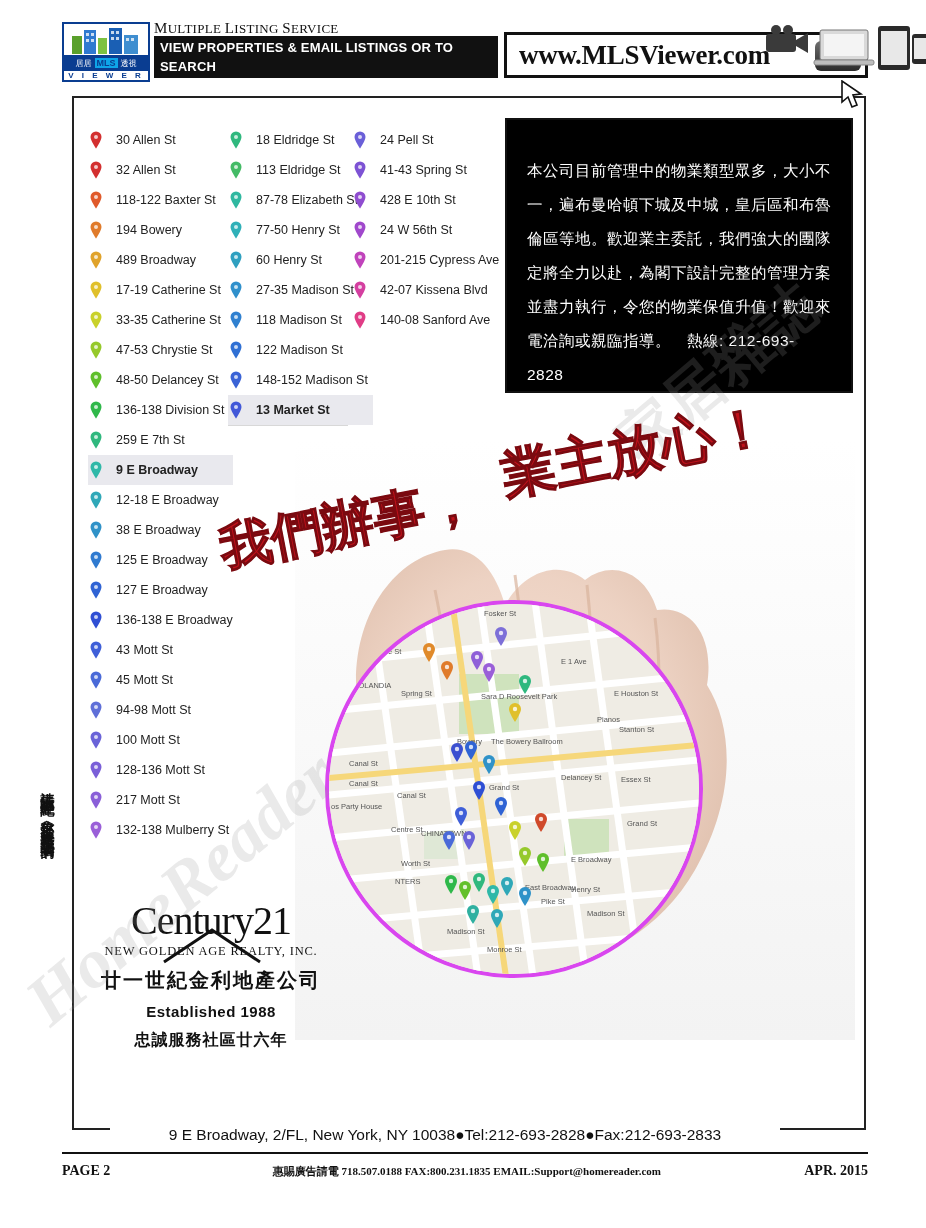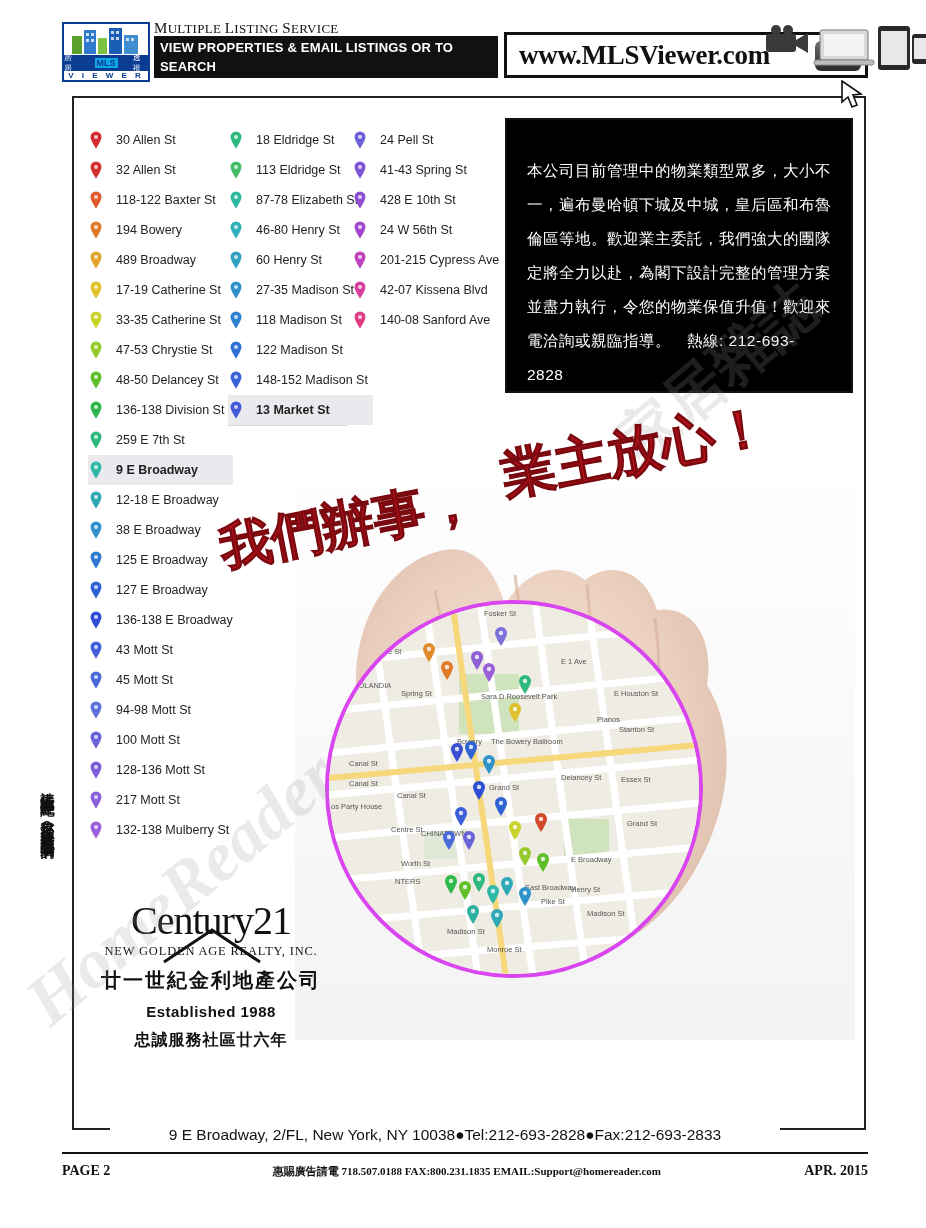--- a/index.html
+++ b/index.html
@@ -30,21 +30,21 @@
     position:absolute;left:62px;top:22px;width:806px;height:62px;
     z-index:3;
   }
   .logo-box{
     position:absolute;left:0;top:0;width:84px;height:56px;
     border:2px solid #0a3d91;background:#fff;
     display:flex;flex-direction:column;align-items:center;justify-content:flex-end;
   }
   .logo-bldgs{position:absolute;left:6px;top:2px;width:72px;height:28px;}
   .logo-mls{
-    display:flex;align-items:center;justify-content:center;gap:15px;
+    display:flex;align-items:center;justify-content:center;gap:3px;
     width:100%;height:16px;background:#0a3d91;
   }
   .logo-mls .cn{color:#fff;font-size:8px;}
   .logo-mls .mls{background:#0ea5e9;color:#0a3d91;font-size:9px;font-weight:bold;padding:0 2px;}
   .logo-viewer{
     width:100%;background:#fff;color:#0a3d91;font-size:8px;font-weight:bold;
     text-align:center;letter-spacing:3px;
   }
   .mls-title{
     position:absolute;left:92px;top:-2px;
@@ -439,21 +439,21 @@
         <path d="M6 17.5 C6 17.5 11.5 9.5 11.5 6 A5.5 5.5 0 0 0 0.5 6 C0.5 9.5 6 17.5 6 17.5 Z" fill="#2fb8a0"></path>
         <circle cx="6" cy="6" r="2" fill="#ffffff" opacity=".75"></circle>
       </svg>
       <span class="lbl">87-78 Elizabeth St</span>
     </div>
     <div class="item">
       <svg class="pin" viewBox="0 0 12 18">
         <path d="M6 17.5 C6 17.5 11.5 9.5 11.5 6 A5.5 5.5 0 0 0 0.5 6 C0.5 9.5 6 17.5 6 17.5 Z" fill="#2fb0b8"></path>
         <circle cx="6" cy="6" r="2" fill="#ffffff" opacity=".75"></circle>
       </svg>
-      <span class="lbl">46-80 Henry St</span>
+      <span class="lbl">77-50 Henry St</span>
     </div>
     <div class="item">
       <svg class="pin" viewBox="0 0 12 18">
         <path d="M6 17.5 C6 17.5 11.5 9.5 11.5 6 A5.5 5.5 0 0 0 0.5 6 C0.5 9.5 6 17.5 6 17.5 Z" fill="#2fa0c0"></path>
         <circle cx="6" cy="6" r="2" fill="#ffffff" opacity=".75"></circle>
       </svg>
       <span class="lbl">60 Henry St</span>
     </div>
     <div class="item">
       <svg class="pin" viewBox="0 0 12 18">

